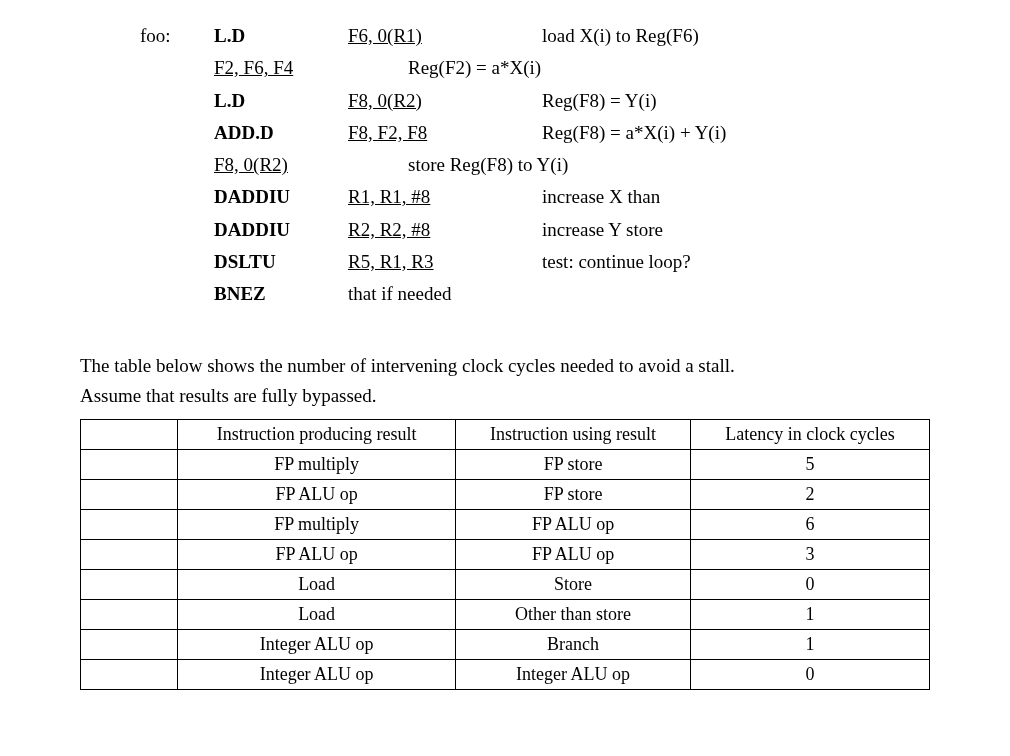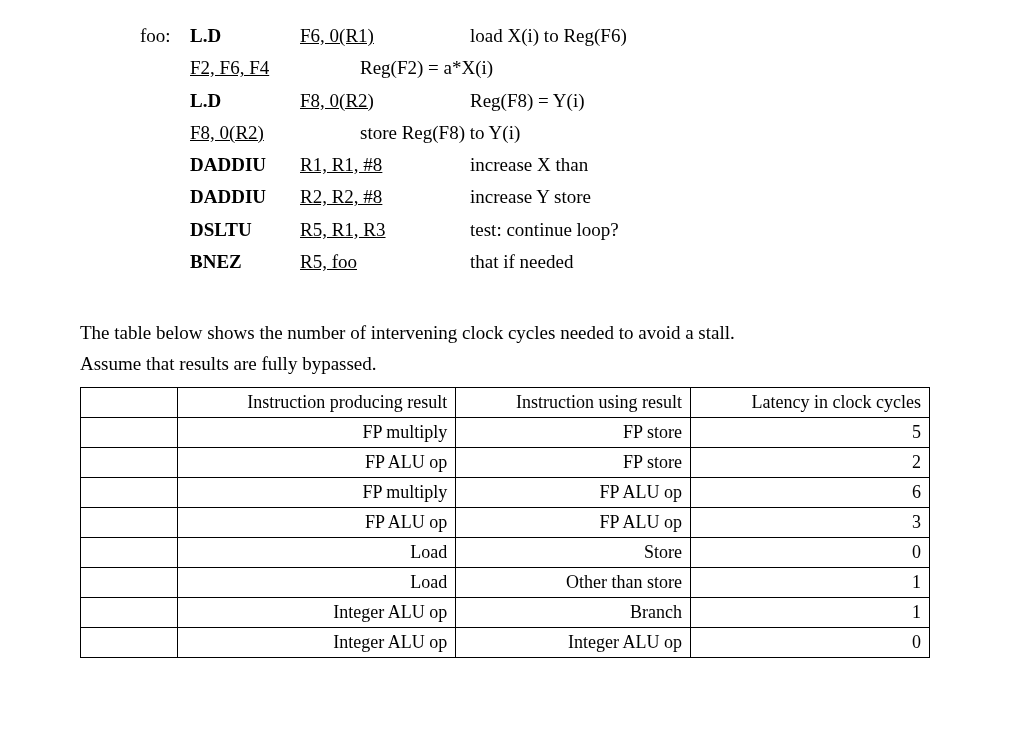--- a/index.html
+++ b/index.html
@@ -12,20 +12,21 @@
     width: 1010px;
     box-sizing: border-box;
   }
   .code-block {
     margin-left: 60px;
     margin-bottom: 40px;
   }
   .code-row {
     display: flex;
     line-height: 1.7;
+    gap: 24px;
   }
   .col-label {
     width: 50px;
   }
   .col-op {
     width: 110px;
     font-weight: bold;
   }
   .col-args {
     width: 170px;
@@ -39,21 +40,21 @@
     line-height: 1.6;
   }
   table.latency {
     border-collapse: collapse;
     width: 100%;
     font-size: 18px;
   }
   table.latency td, table.latency th {
     border: 1px solid #000;
     padding: 4px 8px;
-    text-align: right;
+    text-align: center;
     font-weight: normal;
     font-family: Liberation Serif, serif;
   }
   table.latency .spacer {
     width: 80px;
   }
 </style>
 </head>
 <body>
 
@@ -70,20 +71,26 @@
     <span class="col-comment">Reg(F2) = a*X(i)</span>
   </div>
   <div class="code-row">
     <span class="col-label"></span>
     <span class="col-op">L.D</span>
     <span class="col-args">F8, 0(R2)</span>
     <span class="col-comment">Reg(F8) = Y(i)</span>
   </div>
   <div class="code-row">
     <span class="col-label"></span>
+    <span class="col-op">ADD.D</span>
+    <span class="col-args">F8, F2, F8</span>
+    <span class="col-comment">Reg(F8) = a*X(i) + Y(i)</span>
+  </div>
+  <div class="code-row">
+    <span class="col-label"></span>
     <span class="col-args">F8, 0(R2)</span>
     <span class="col-comment">store Reg(F8) to Y(i)</span>
   </div>
   <div class="code-row">
     <span class="col-label"></span>
     <span class="col-op">DADDIU</span>
     <span class="col-args">R1, R1, #8</span>
     <span class="col-comment">increase X than</span>
   </div>
   <div class="code-row">
@@ -94,21 +101,20 @@
   </div>
   <div class="code-row">
     <span class="col-label"></span>
     <span class="col-op">DSLTU</span>
     <span class="col-args">R5, R1, R3</span>
     <span class="col-comment">test: continue loop?</span>
   </div>
   <div class="code-row">
     <span class="col-label"></span>
     <span class="col-op">BNEZ</span>
-    <span class="col-args">R5, foo</span>
     <span class="col-comment">that if needed</span>
   </div>
 </div>
 
 <p class="para">
   <span>The table below shows the number of intervening clock cycles needed to avoid a stall.</span><br>
   <span>Assume that results are fully bypassed.</span>
 </p>
 
 <table class="latency">

